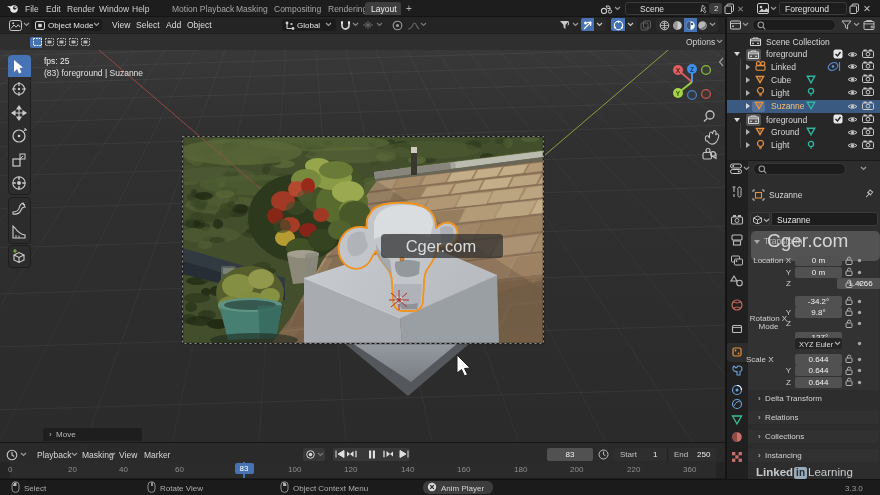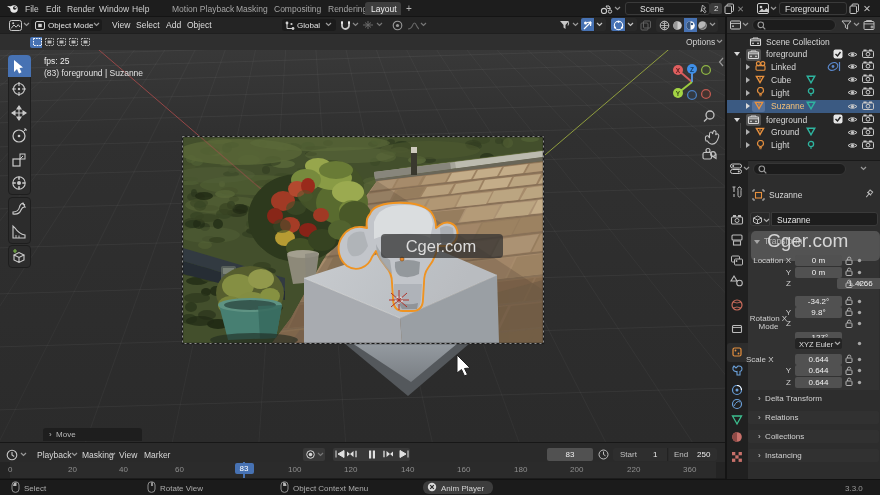--- a/index.html
+++ b/index.html
@@ -1210,12 +1210,14 @@
 <svg class="abs" style="left:834px;top:341px" width="7" height="5">
       <path d="M1,1 L3.5,3.5 L6,1" stroke="#aaa" stroke-width="1.2" fill="none"></path>
     </svg>
 <svg class="abs" style="left:856.5px;top:340.5px" width="5" height="5">
       <circle cx="2.5" cy="2.5" r="1.7" fill="#a8a8a8"></circle>
     </svg>
 <div class="t8" style="left:758px;top:394px;color:#d2d2d2">›&nbsp; Delta Transform</div>
 <div class="bar" style="top:411px"><span style="margin-left:10px">›&nbsp; Relations</span></div>
 <div class="bar" style="top:430px"><span style="margin-left:10px">›&nbsp; Collections</span></div>
 <div class="bar" style="top:449px"><span style="margin-left:10px">›&nbsp; Instancing</span></div>
+<div class="abs" style="left:756px;top:466px;width:125px;height:16px;font-size:11.5px;color:#c6cacd">
+<span style="font-weight:bold">Linked</span><span style="display:inline-block;width:13px;height:12px;background:#98aab8;color:#23303a;border-radius:2px;font-size:10px;font-weight:bold;text-align:center;line-height:12px;margin:0 1px">in</span><span>Learning</span></div>
 </div>
 </body></html>

